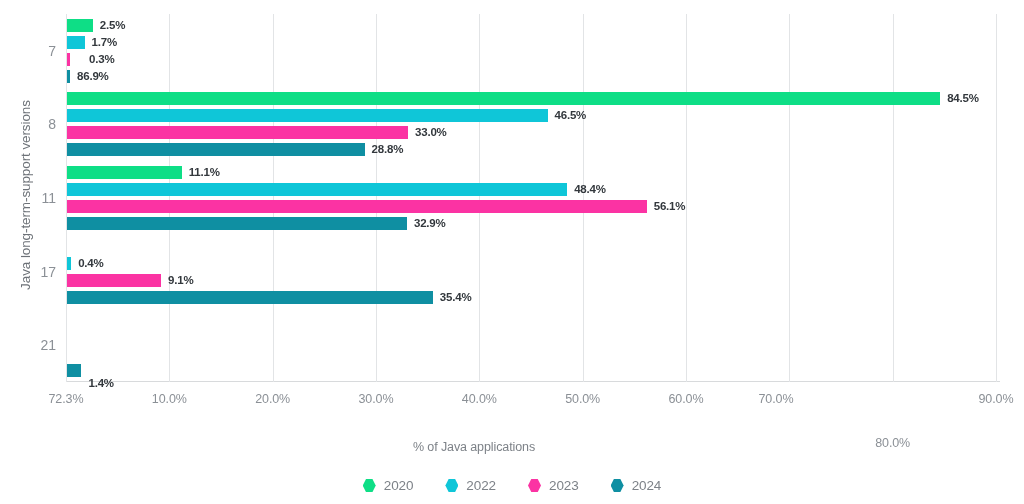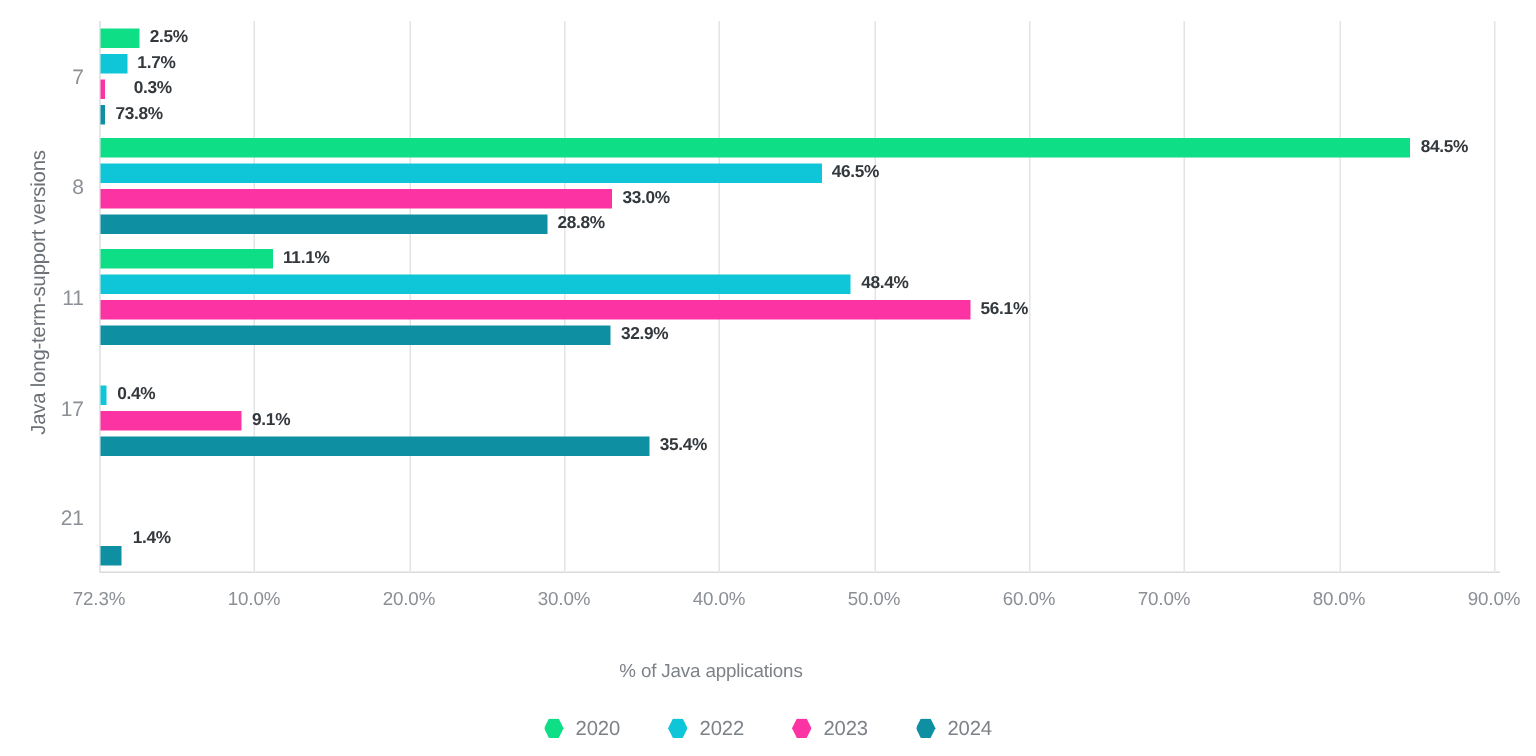--- a/index.html
+++ b/index.html
@@ -185,21 +185,21 @@
       <div class="grid-line" style="left: 723.333px;"></div>
       <div class="grid-line" style="left: 826.667px;"></div>
       <div class="grid-line" style="left: 930px;"></div>
       <div class="bar" title="7 2020 2.5%" style="top: 4.8px; width: 25.8333px; background: rgb(14, 222, 134);"></div>
       <div class="bar-label" style="top: 4.8px; left: 33.8333px;">2.5%</div>
       <div class="bar" title="7 2022 1.7%" style="top: 21.8px; width: 17.5667px; background: rgb(15, 198, 216);"></div>
       <div class="bar-label" style="top: 21.8px; left: 25.5667px;">1.7%</div>
       <div class="bar" title="7 2023 0.3%" style="top: 38.8px; width: 3.1px; background: rgb(251, 51, 163);"></div>
       <div class="bar-label" style="top: 38.8px; left: 11.1px; margin-left: 12px;">0.3%</div>
       <div class="bar" title="7 2024 0.2%" style="top: 55.8px; width: 3px; background: rgb(15, 143, 162);"></div>
-      <div class="bar-label" style="top: 55.8px; left: 11px;">73.8%</div>
+      <div class="bar-label" style="top: 55.8px; left: 11px;">86.9%</div>
       <div class="bar" title="8 2020 84.5%" style="top: 78.4px; width: 873.167px; background: rgb(14, 222, 134);"></div>
       <div class="bar-label" style="top: 78.4px; left: 881.167px;">84.5%</div>
       <div class="bar" title="8 2022 46.5%" style="top: 95.4px; width: 480.5px; background: rgb(15, 198, 216);"></div>
       <div class="bar-label" style="top: 95.4px; left: 488.5px;">46.5%</div>
       <div class="bar" title="8 2023 33.0%" style="top: 112.4px; width: 341px; background: rgb(251, 51, 163);"></div>
       <div class="bar-label" style="top: 112.4px; left: 349px;">33.0%</div>
       <div class="bar" title="8 2024 28.8%" style="top: 129.4px; width: 297.6px; background: rgb(15, 143, 162);"></div>
       <div class="bar-label" style="top: 129.4px; left: 305.6px;">28.8%</div>
       <div class="bar" title="11 2020 11.1%" style="top: 152px; width: 114.7px; background: rgb(14, 222, 134);"></div>
       <div class="bar-label" style="top: 152px; left: 122.7px;">11.1%</div>
@@ -209,33 +209,33 @@
       <div class="bar-label" style="top: 186px; left: 587.7px;">56.1%</div>
       <div class="bar" title="11 2024 32.9%" style="top: 203px; width: 339.967px; background: rgb(15, 143, 162);"></div>
       <div class="bar-label" style="top: 203px; left: 347.967px;">32.9%</div>
       <div class="bar" title="17 2022 0.4%" style="top: 242.6px; width: 4.13333px; background: rgb(15, 198, 216);"></div>
       <div class="bar-label" style="top: 242.6px; left: 12.1333px;">0.4%</div>
       <div class="bar" title="17 2023 9.1%" style="top: 259.6px; width: 94.0333px; background: rgb(251, 51, 163);"></div>
       <div class="bar-label" style="top: 259.6px; left: 102.033px;">9.1%</div>
       <div class="bar" title="17 2024 35.4%" style="top: 276.6px; width: 365.8px; background: rgb(15, 143, 162);"></div>
       <div class="bar-label" style="top: 276.6px; left: 373.8px;">35.4%</div>
       <div class="bar" title="21 2024 1.4%" style="top: 350.2px; width: 14.4667px; background: rgb(15, 143, 162);"></div>
-      <div class="bar-label" style="top: 339px; left: 22.4667px;">1.4%</div>
+      <div class="bar-label" style="top: 363px; left: 22.4667px;">1.4%</div>
     </div>
 
   <div id="xticks">
       <div class="x-tick" style="left: 66px;">72.3%</div>
       <div class="x-tick" style="left: 169.333px;">10.0%</div>
       <div class="x-tick" style="left: 272.667px;">20.0%</div>
       <div class="x-tick" style="left: 376px;">30.0%</div>
       <div class="x-tick" style="left: 479.333px;">40.0%</div>
       <div class="x-tick" style="left: 582.667px;">50.0%</div>
       <div class="x-tick" style="left: 686px;">60.0%</div>
       <div class="x-tick" style="left: 776px;">70.0%</div>
-      <div class="x-tick" style="left: 892.667px;">80.0%</div>
+      <div class="x-tick" style="left: 892.667px; margin-top: 44px;">80.0%</div>
       <div class="x-tick" style="left: 996px;">90.0%</div>
     </div>
 
   <div class="x-axis-title">% of Java applications</div>
 
   <div class="legend" id="legend">
       <div class="legend-item">
         <span class="legend-swatch" style="background: rgb(14, 222, 134);"></span>
         <span class="legend-label">2020</span>
       </div>

